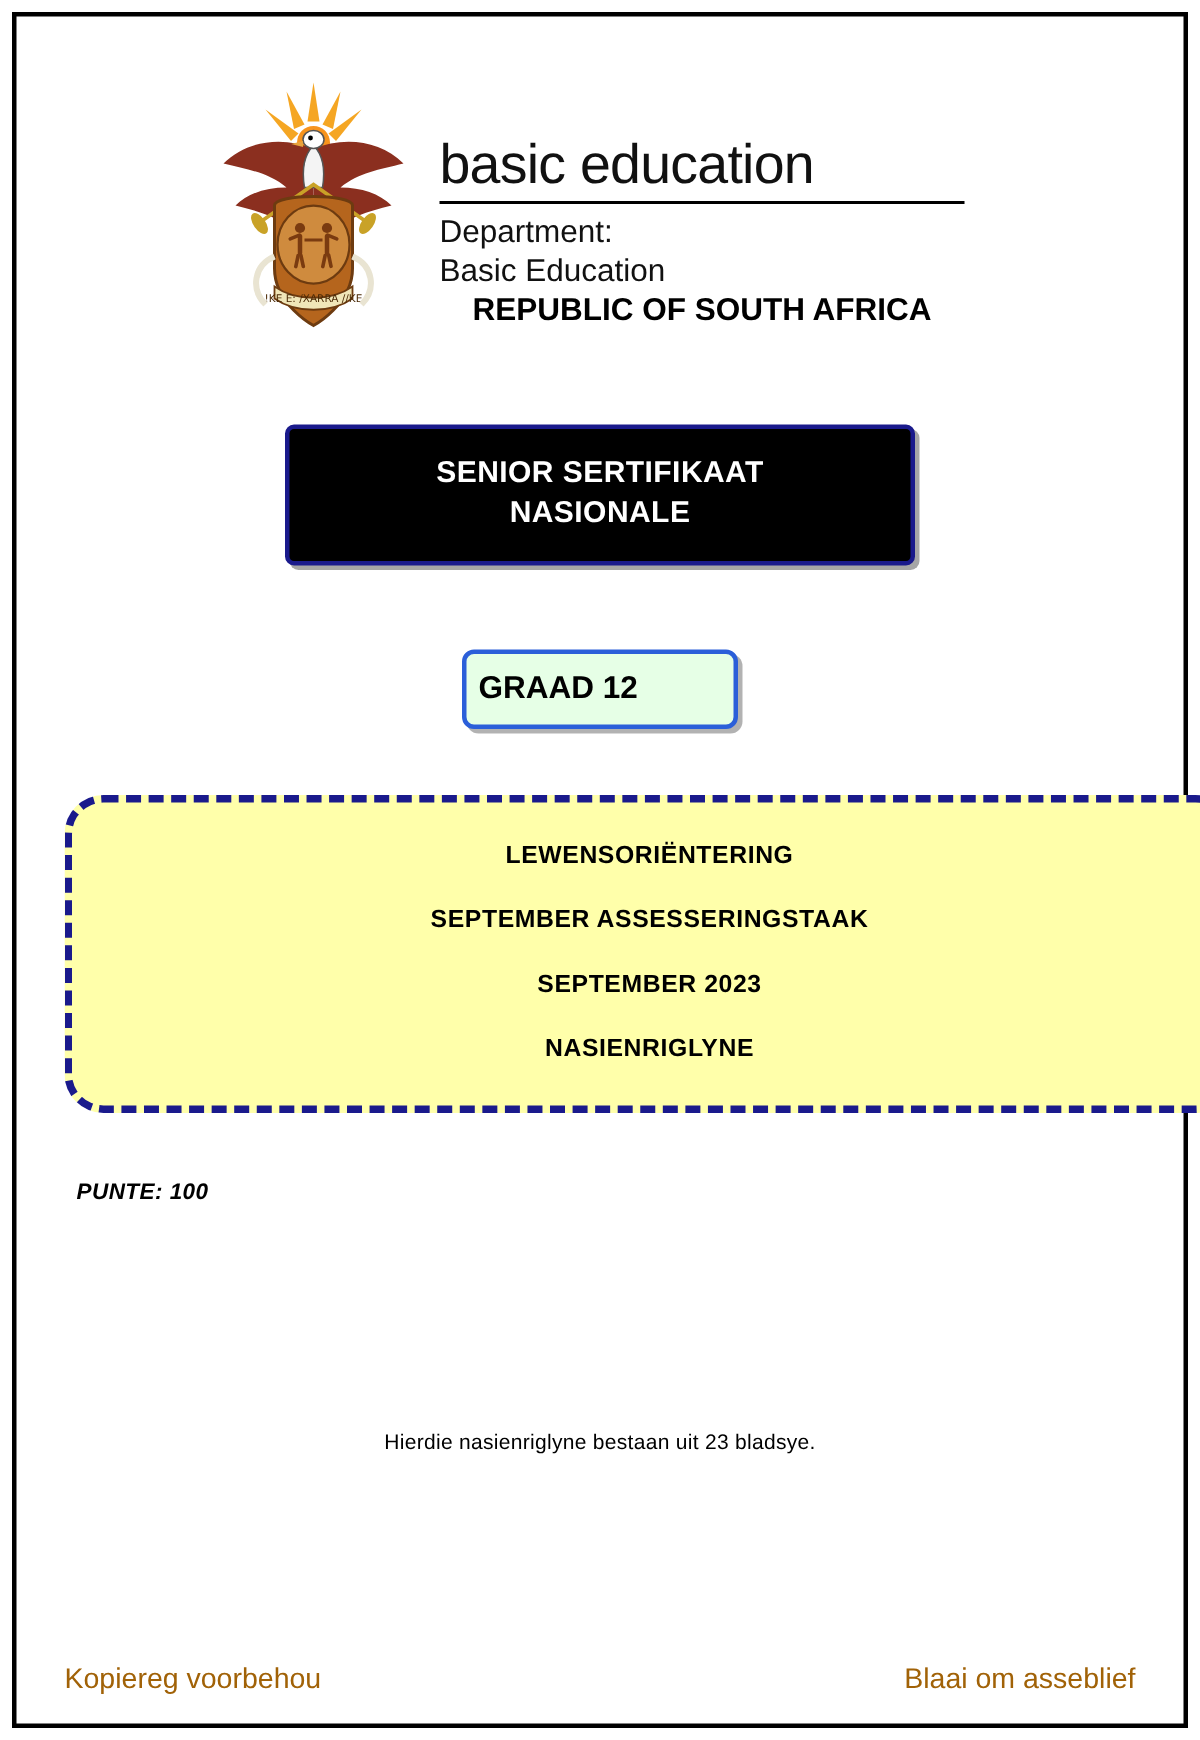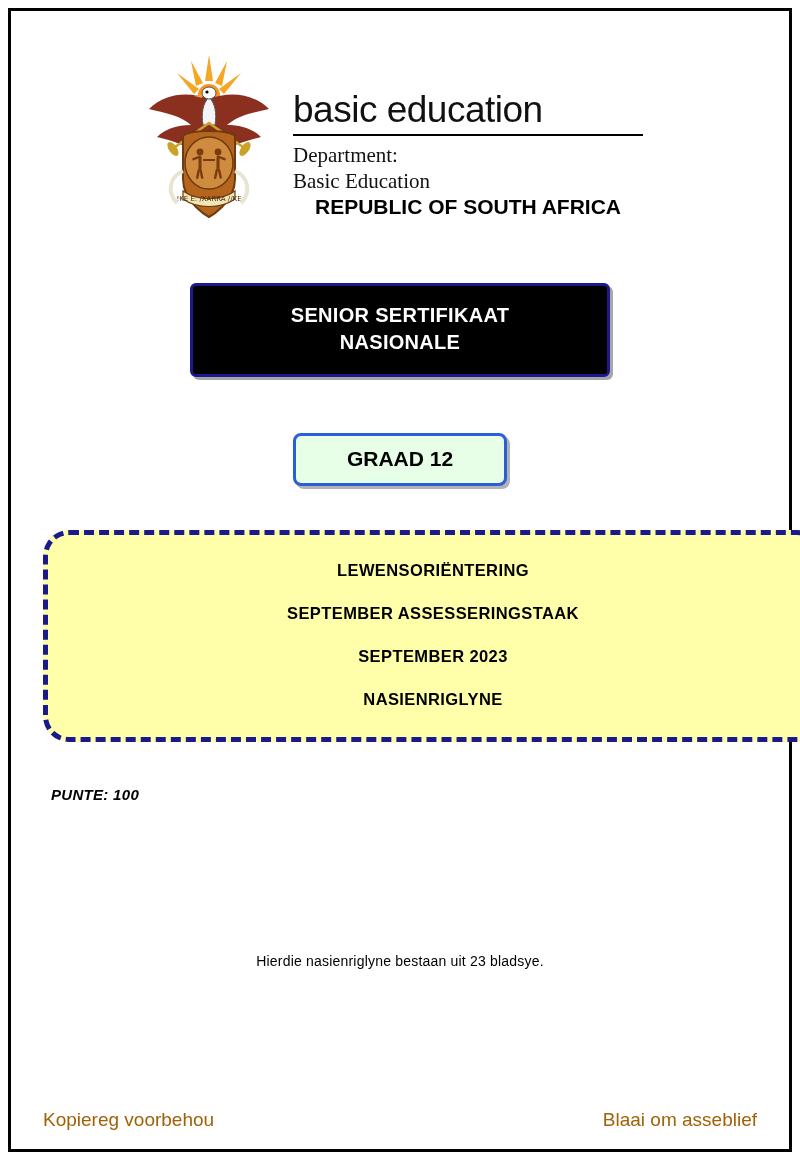--- a/index.html
+++ b/index.html
@@ -66,21 +66,20 @@
   }
   .dept-rule {
     border-bottom: 2px solid #000000;
     width: 350px;
     margin: 4px 0 6px 0;
   }
   .dept-line1, .dept-line2 {
     font-size: 21px;
     line-height: 1.25;
     color: #111111;
-    font-family: Liberation Serif, serif;
   }
   .dept-line3 {
     font-size: 21px;
     font-weight: bold;
     line-height: 1.25;
     color: #000000;
     text-align: center;
   }
 
   
@@ -99,26 +98,25 @@
     color: #ffffff;
     font-size: 20px;
     font-weight: bold;
     line-height: 1.35;
     letter-spacing: 0.3px;
   }
 
   
   .grade-box {
     margin: 56px auto 0 auto;
-    width: 214px;
+    width: 184px;
     background: #e6ffe6;
     border: 3px solid #2b5fd9;
     border-radius: 8px;
     box-shadow: 3px 3px 0 rgba(0,0,0,0.3);
-    text-align: center;
     padding: 11px 8px 12px 8px;
     box-sizing: border-box;
     font-size: 21px;
     font-weight: bold;
   }
 
   
   .subject-box {
     margin: 44px auto 12px auto;
     width: 780px;

